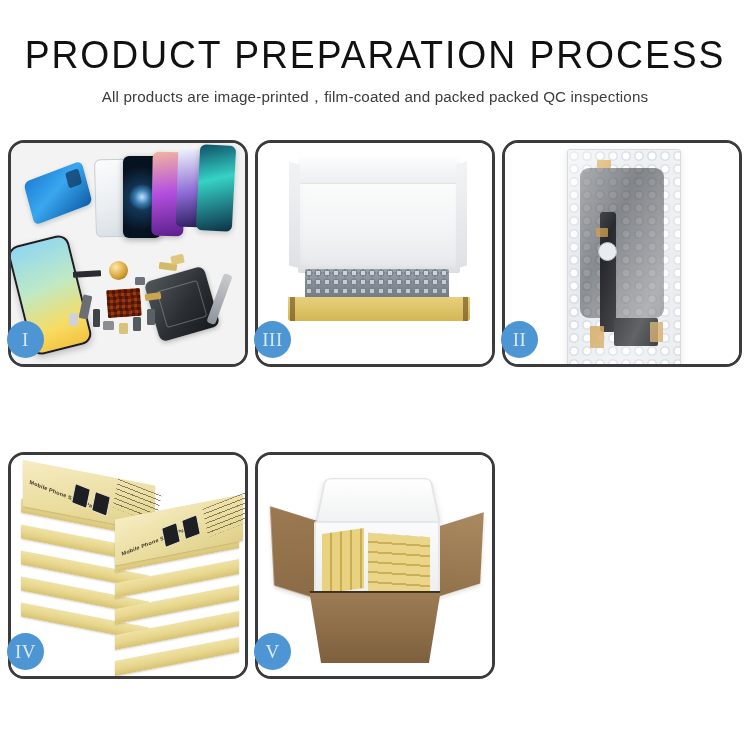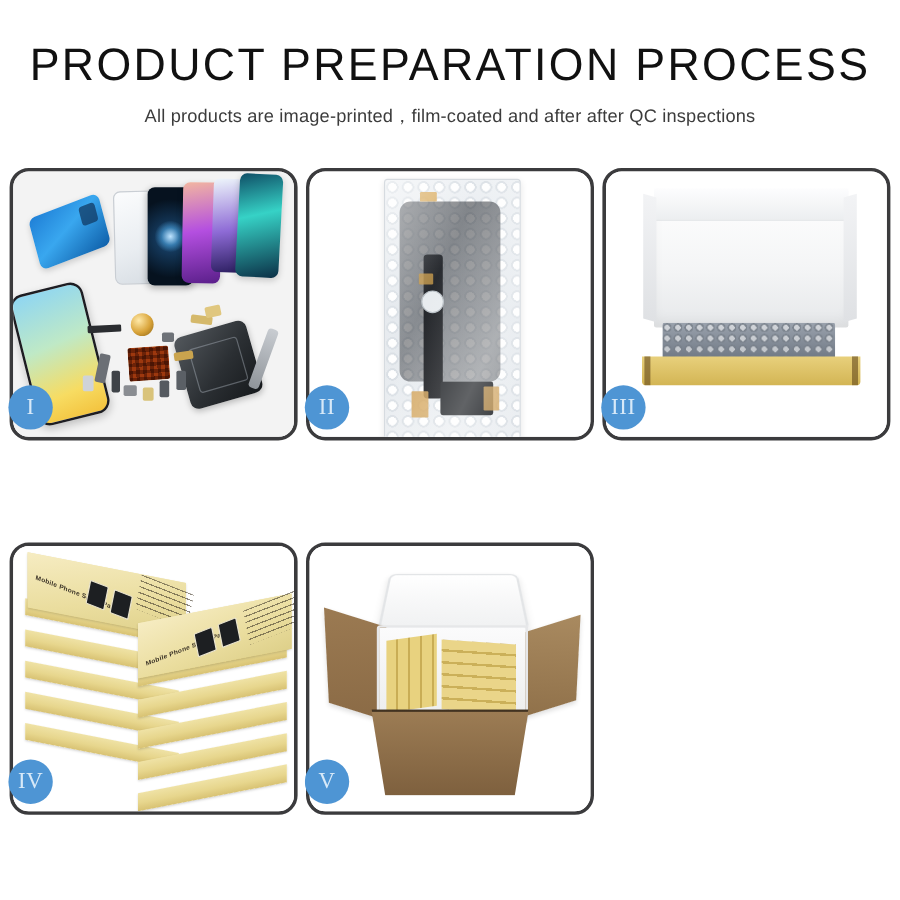--- a/index.html
+++ b/index.html
@@ -401,21 +401,21 @@
   .p6-tape2{
     position:absolute; left:58px; top:150px; width:16px; height:14px;
     background: rgba(122,100,70,.6); transform: skewY(22deg);
   }
 </style>
 </head>
 <body>
 
 <div class="header">
   <div class="page-title">PRODUCT PREPARATION PROCESS</div>
-  <div class="page-subtitle">All products are image-printed，film-coated and after after QC inspections</div>
+  <div class="page-subtitle">All products are image-printed，film-coated and packed packed QC inspections</div>
 </div>
 
 <div class="grid">
 
   <div class="panel tinted">
     <div class="panel-inner">
       <div class="scene">
         <div class="ph ph-blue-back"></div>
         <div class="ph ph-glass"></div>
         <div class="ph ph-dark"></div>
@@ -439,48 +439,48 @@
         <div class="bits b10"></div>
         <div class="bits b11"></div>
         <div class="tool"></div>
       </div>
     </div>
     <div class="badge">I</div>
   </div>
 
   <div class="panel">
     <div class="panel-inner">
+      <div class="p3-tray"></div>
+      <div class="p3-lid"></div>
+      <div class="p3-lid-r"></div>
+      <div class="p3-bubble"></div>
+      <div class="p3-tray-front"></div>
+    </div>
+    <div class="badge">III</div>
+  </div>
+
+  <div class="panel">
+    <div class="panel-inner">
       <div class="bubblewrap">
         <div class="bw-screen"></div>
         <div class="bw-flex"></div>
         <div class="bw-home"></div>
         <div class="bw-conn"></div>
         <div class="bw-tape1"></div>
         <div class="bw-tape2"></div>
         <div class="bw-tape3"></div>
         <div class="bw-tape4"></div>
         <div class="bw-sheen"></div>
       </div>
     </div>
     <div class="badge">II</div>
   </div>
 
   <div class="panel">
     <div class="panel-inner">
-      <div class="p3-tray"></div>
-      <div class="p3-lid"></div>
-      <div class="p3-lid-r"></div>
-      <div class="p3-bubble"></div>
-      <div class="p3-tray-front"></div>
-    </div>
-    <div class="badge">III</div>
-  </div>
-
-  <div class="panel">
-    <div class="panel-inner">
       <div class="stackwrap">
         <div class="sbox stk-e"></div>
         <div class="sbox stk-d"></div>
         <div class="sbox stk-c"></div>
         <div class="sbox stk-b"></div>
         <div class="sbox stk-a"></div>
 
         <div class="sbox topA">
           <div class="sbox-lidtop"></div>
           <div class="lbl-title" style="left:6px; top:24px; transform:rotate(11deg);">Mobile Phone Spare Parts</div>

